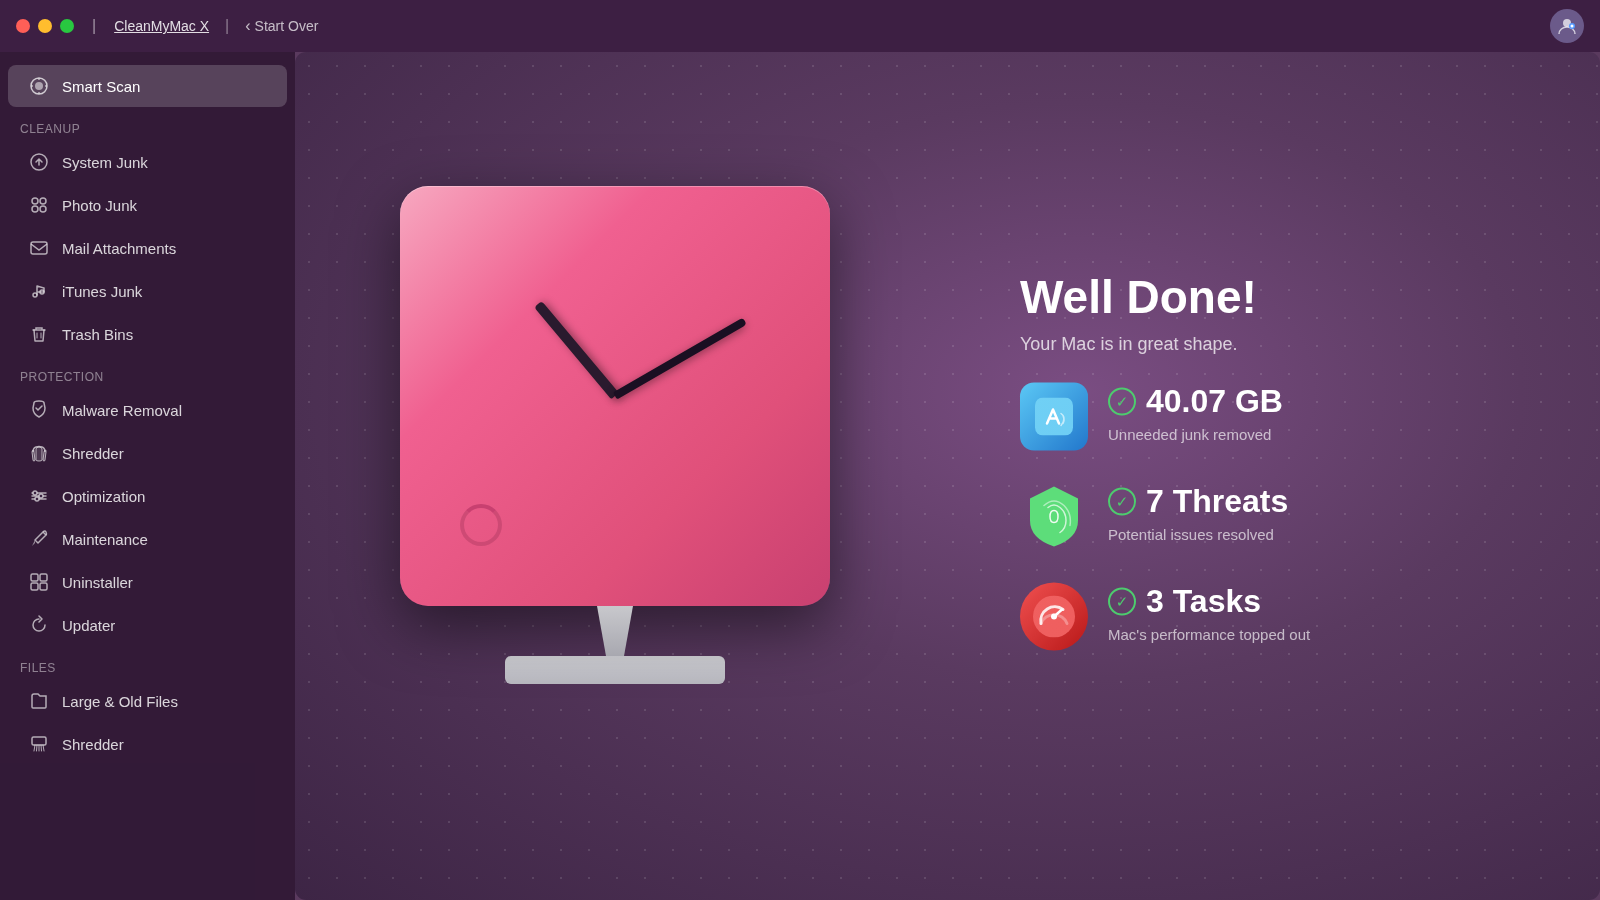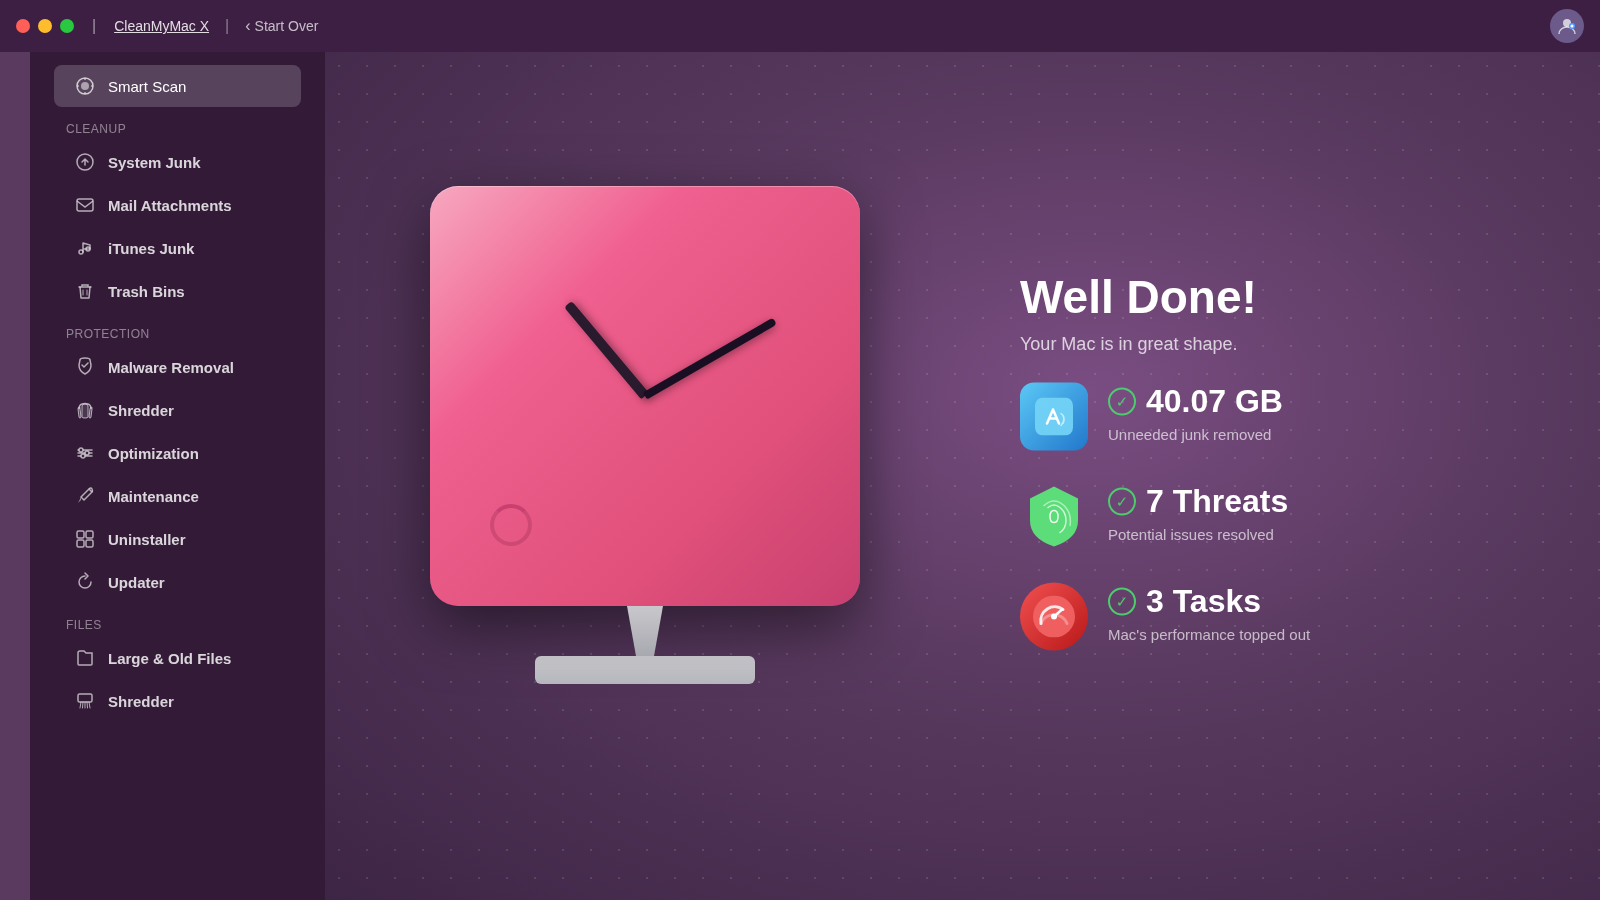--- a/index.html
+++ b/index.html
@@ -60,34 +60,33 @@
       flex: 1;
       overflow: hidden;
     }
 
     
     .sidebar {
       width: 295px;
       background: rgba(45, 22, 50, 0.88);
       flex-shrink: 0;
       overflow-y: auto;
-      padding: 12px 16px;
-      margin-left: 30px;
+      padding: 12px 0;
     }
     .sidebar::-webkit-scrollbar { display: none; }
 
     .sidebar-item {
       display: flex;
       align-items: center;
       gap: 12px;
       padding: 10px 20px;
       cursor: pointer;
       color: rgba(255,255,255,0.82);
       font-size: 15px;
-      font-weight: 700;
+      font-weight: 400;
       border-radius: 8px;
       margin: 1px 8px;
       transition: background 0.15s;
     }
     .sidebar-item.active {
       background: rgba(255,255,255,0.18);
       color: white;
       font-weight: 500;
     }
     .sidebar-section-label {
@@ -110,20 +109,21 @@
     }
 
     
     .content {
       flex: 1;
       position: relative;
       display: flex;
       align-items: center;
       overflow: hidden;
       background: radial-gradient(ellipse at 60% 40%, #7a4d82 0%, #5a3a60 40%, #3d2545 100%);
+      border-radius: 11px;
     }
 
     
     .content::before {
       content: '';
       position: absolute;
       inset: 0;
       background-image: radial-gradient(circle, rgba(255,255,255,0.12) 1px, transparent 1px);
       background-size: 28px 28px;
       pointer-events: none;
@@ -380,20 +380,31 @@
     <div class="sidebar-item">
       <div class="sidebar-icon">
         <svg width="20" height="20" viewBox="0 0 20 20" fill="none">
           <circle cx="10" cy="10" r="8" stroke="rgba(255,255,255,0.75)" stroke-width="1.5"></circle>
           <path d="M7 10 l3-3 3 3 M10 7 v6" stroke="rgba(255,255,255,0.75)" stroke-width="1.5" stroke-linecap="round"></path>
         </svg>
       </div>
       <span>System Junk</span>
     </div>
 
+    <div class="sidebar-item">
+      <div class="sidebar-icon">
+        <svg width="20" height="20" viewBox="0 0 20 20" fill="none">
+          <circle cx="6" cy="6" r="3" stroke="rgba(255,255,255,0.75)" stroke-width="1.5"></circle>
+          <circle cx="14" cy="6" r="3" stroke="rgba(255,255,255,0.75)" stroke-width="1.5"></circle>
+          <circle cx="6" cy="14" r="3" stroke="rgba(255,255,255,0.75)" stroke-width="1.5"></circle>
+          <circle cx="14" cy="14" r="3" stroke="rgba(255,255,255,0.75)" stroke-width="1.5"></circle>
+        </svg>
+      </div>
+      <span>Photo Junk</span>
+    </div>
 
     <div class="sidebar-item">
       <div class="sidebar-icon">
         <svg width="20" height="20" viewBox="0 0 20 20" fill="none">
           <rect x="2" y="4" width="16" height="12" rx="2" stroke="rgba(255,255,255,0.75)" stroke-width="1.5"></rect>
           <path d="M2 6 l8 6 8-6" stroke="rgba(255,255,255,0.75)" stroke-width="1.5"></path>
         </svg>
       </div>
       <span>Mail Attachments</span>
     </div>

